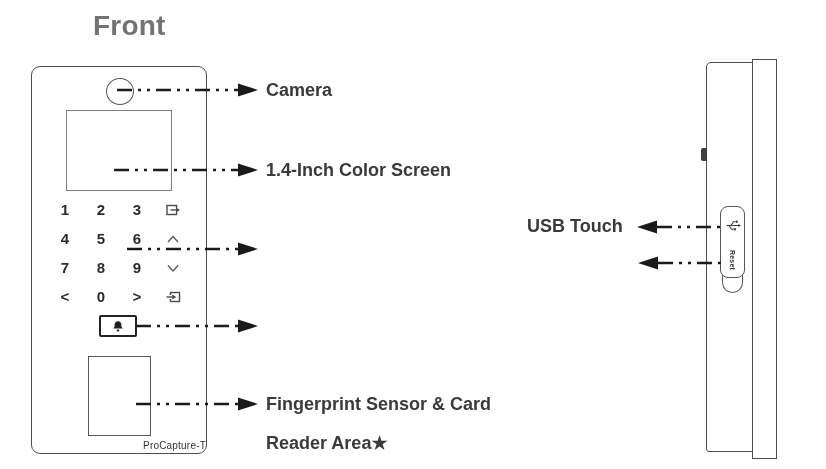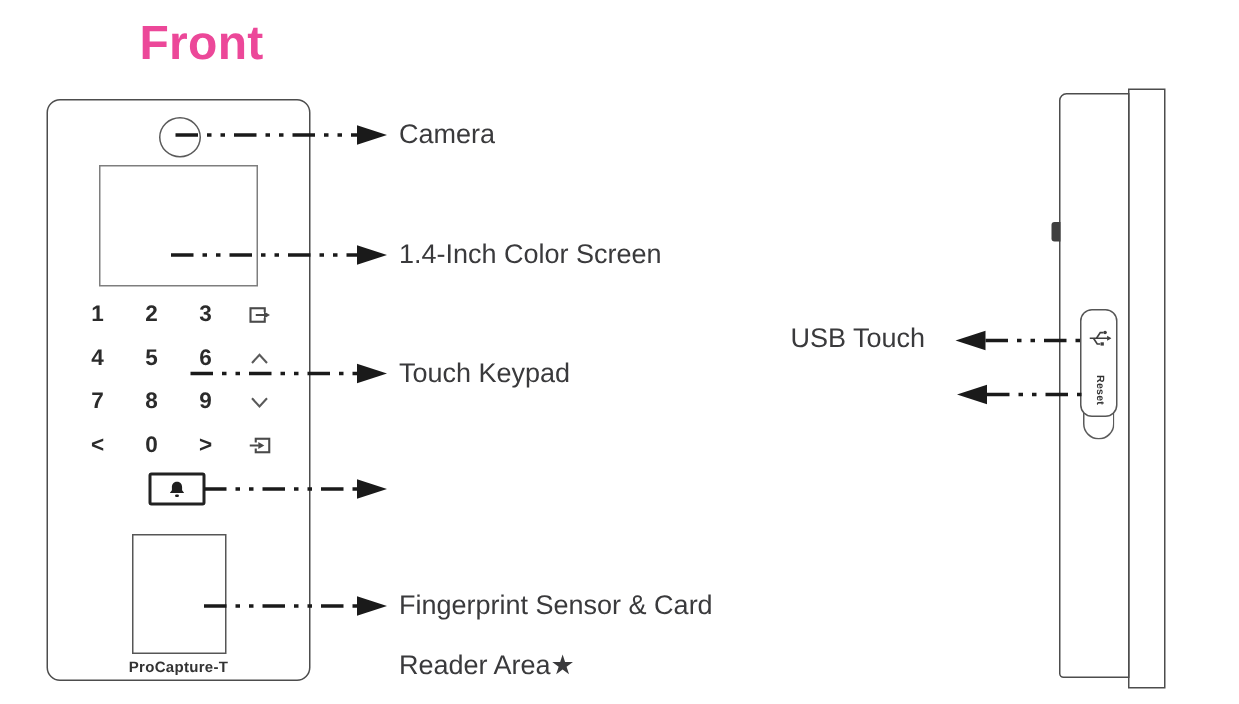--- a/index.html
+++ b/index.html
@@ -2,29 +2,29 @@
 <html><head>
 <meta charset="utf-8">
 <style>
   * { box-sizing: border-box; margin: 0; padding: 0; }
   html,body { background:#fff; }
   .canvas {
     position: relative; width: 826px; height: 469px; background: #fff;
     font-family: "Liberation Sans", sans-serif; overflow: hidden;
   }
   .title {
-    position: absolute; font-size: 32px; font-weight: 600; color: #ec4899;
+    position: absolute; font-size: 28px; font-weight: 600; color: #737373;
     white-space: nowrap; letter-spacing: .2px;
   }
   .title-front { left: 93px; top: 10px; }
   .title-side  { left: 691px; top: 9px; }
 
   .callout {
     position: absolute; font-size: 18px; color: #3a3a3c;
-    transform: translateY(-50%); white-space: nowrap;
+    transform: translateY(-50%); white-space: nowrap; font-weight: bold;
   }
 
   
   .device-front {
     position: absolute; left: 31px; top: 66px; width: 176px; height: 388px;
     border: 1.6px solid #4d4d4d; border-radius: 9px; background: #fff;
   }
   .camera-circle {
     position: absolute; left: 74px; top: 11px; width: 28px; height: 27px;
     border: 1.5px solid #5a5a5a; border-radius: 50%;
@@ -45,22 +45,22 @@
   .doorbell-btn {
     position: absolute; left: 67px; top: 248px; width: 38px; height: 22px;
     border: 2.4px solid #222; border-radius: 2px;
     display: flex; align-items: center; justify-content: center;
   }
   .fp-rect {
     position: absolute; left: 56px; top: 289px; width: 63px; height: 80px;
     border: 1.8px solid #565656;
   }
   .model-label {
-    position: absolute; left: 0; right: 0; top: 373px; text-align: center;
-    font-size: 10px; font-weight: 700; color: #333; letter-spacing: .2px;
+    position: absolute; left: 0; right: 0; top: 373px; text-align: right;
+    font-size: 10px; font-weight: 400; color: #333; letter-spacing: .2px;
   }
 
   
   .side-back {
     position: absolute; left: 752px; top: 59px; width: 25px; height: 400px;
     border: 1.5px solid #4d4d4d; background: #fff;
   }
   .side-body {
     position: absolute; left: 706px; top: 62px; width: 47px; height: 390px;
     border: 1.5px solid #4d4d4d; border-radius: 5px 0 0 3px; background: #fff;
@@ -167,21 +167,20 @@
     <line x1="0" y1="7" x2="102" y2="7" stroke="#1a1a1a" stroke-width="2.3" stroke-dasharray="15 6 3 6 3 6"></line>
     <polygon points="102,0.5 122,7 102,13.5" fill="#1a1a1a"></polygon>
   </svg>
   <svg class="leader" style="left:136px; top:397px" width="122" height="14">
     <line x1="0" y1="7" x2="102" y2="7" stroke="#1a1a1a" stroke-width="2.3" stroke-dasharray="15 6 3 6 3 6"></line>
     <polygon points="102,0.5 122,7 102,13.5" fill="#1a1a1a"></polygon>
   </svg>
 
   <div class="callout" style="left:266px; top:90px">Camera</div>
   <div class="callout" style="left:266px; top:170px">1.4-Inch Color Screen</div>
-  <div class="callout" style="left:266px; top:249px">Touch Keypad</div>
   <div class="callout" style="left:266px; top:443px">Reader Area★</div>
   <div class="callout" style="left:266px; top:404px">Fingerprint Sensor &amp; Card</div>
 
   <div class="side-back"></div>
   <div class="side-body"></div>
   <div class="side-bump"></div>
   <div class="side-flap"></div>
 
   <div class="side-panel">
     <svg width="16" height="17" viewBox="0 0 16 17" style="position:absolute; left:4px; top:10px">

